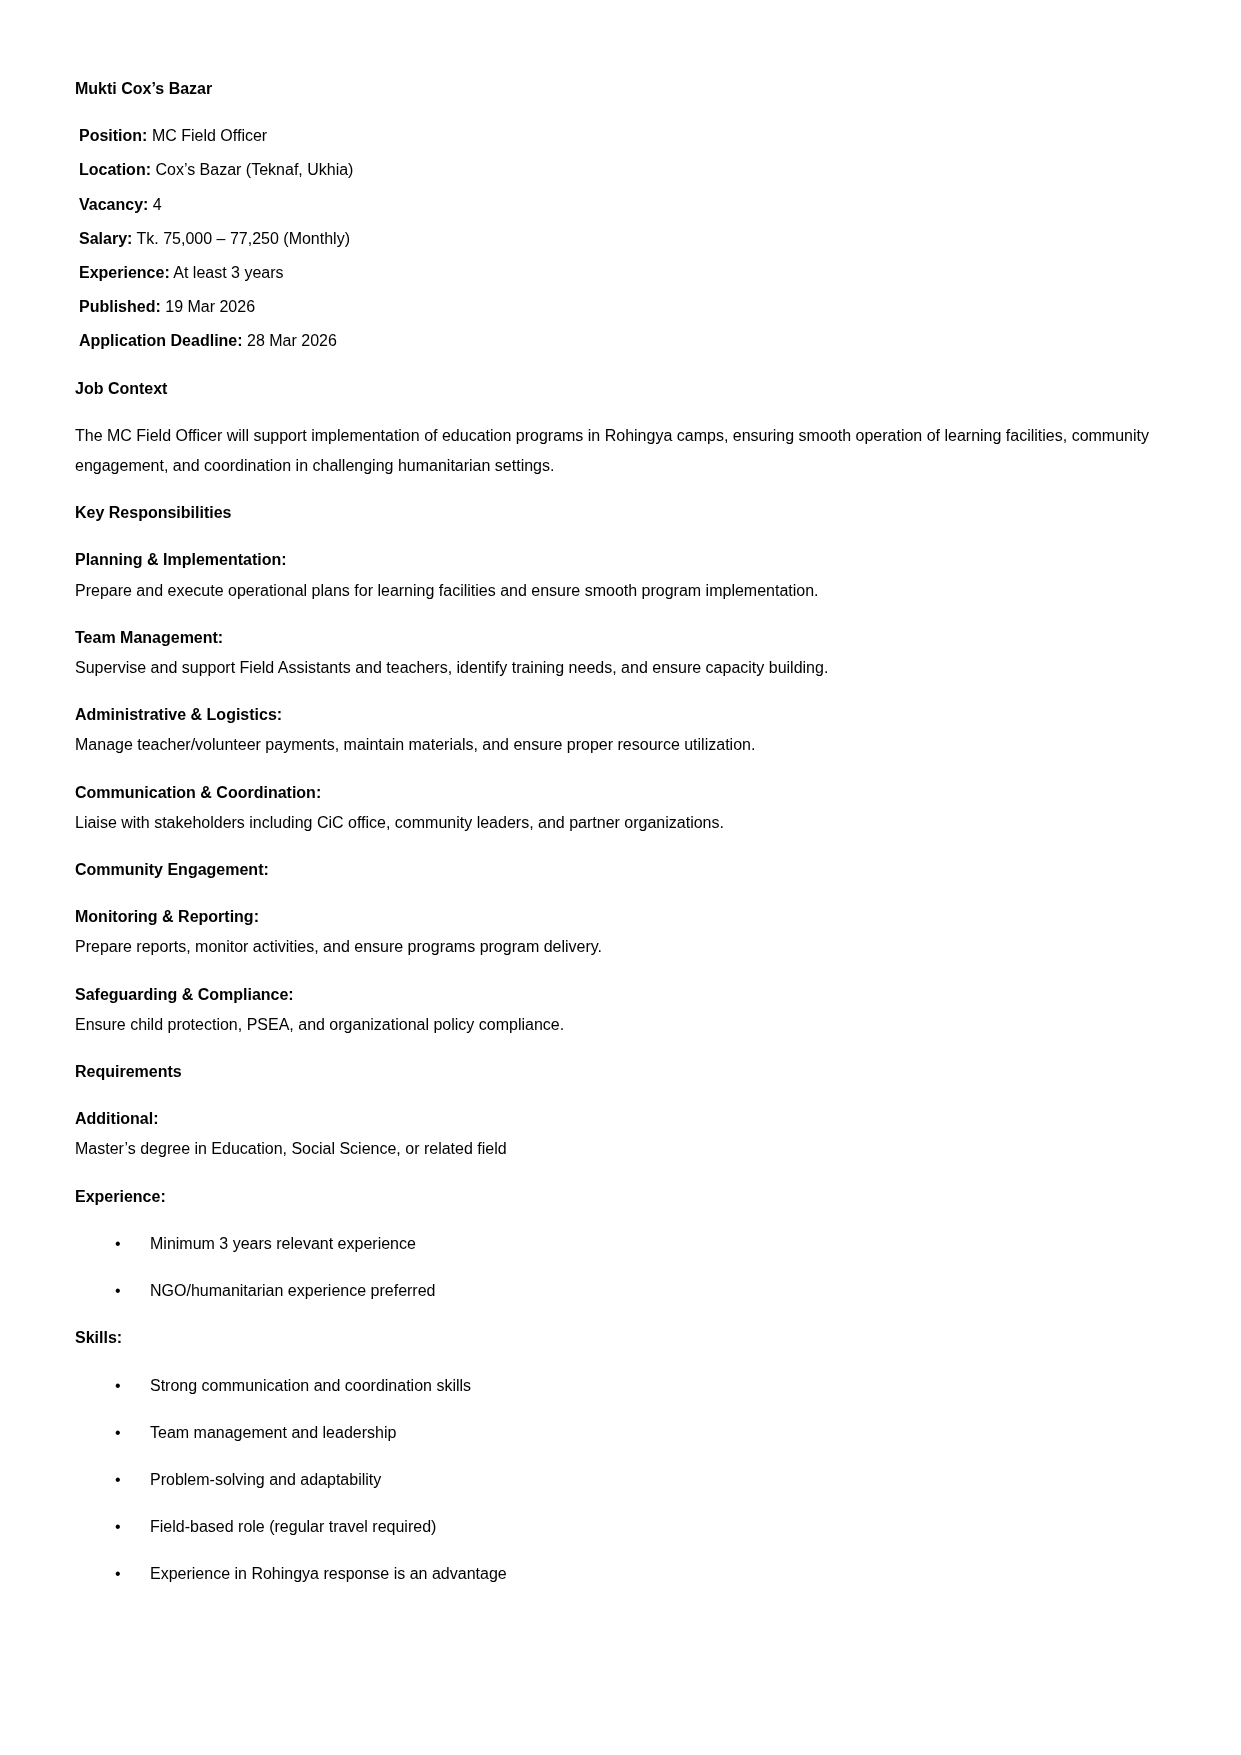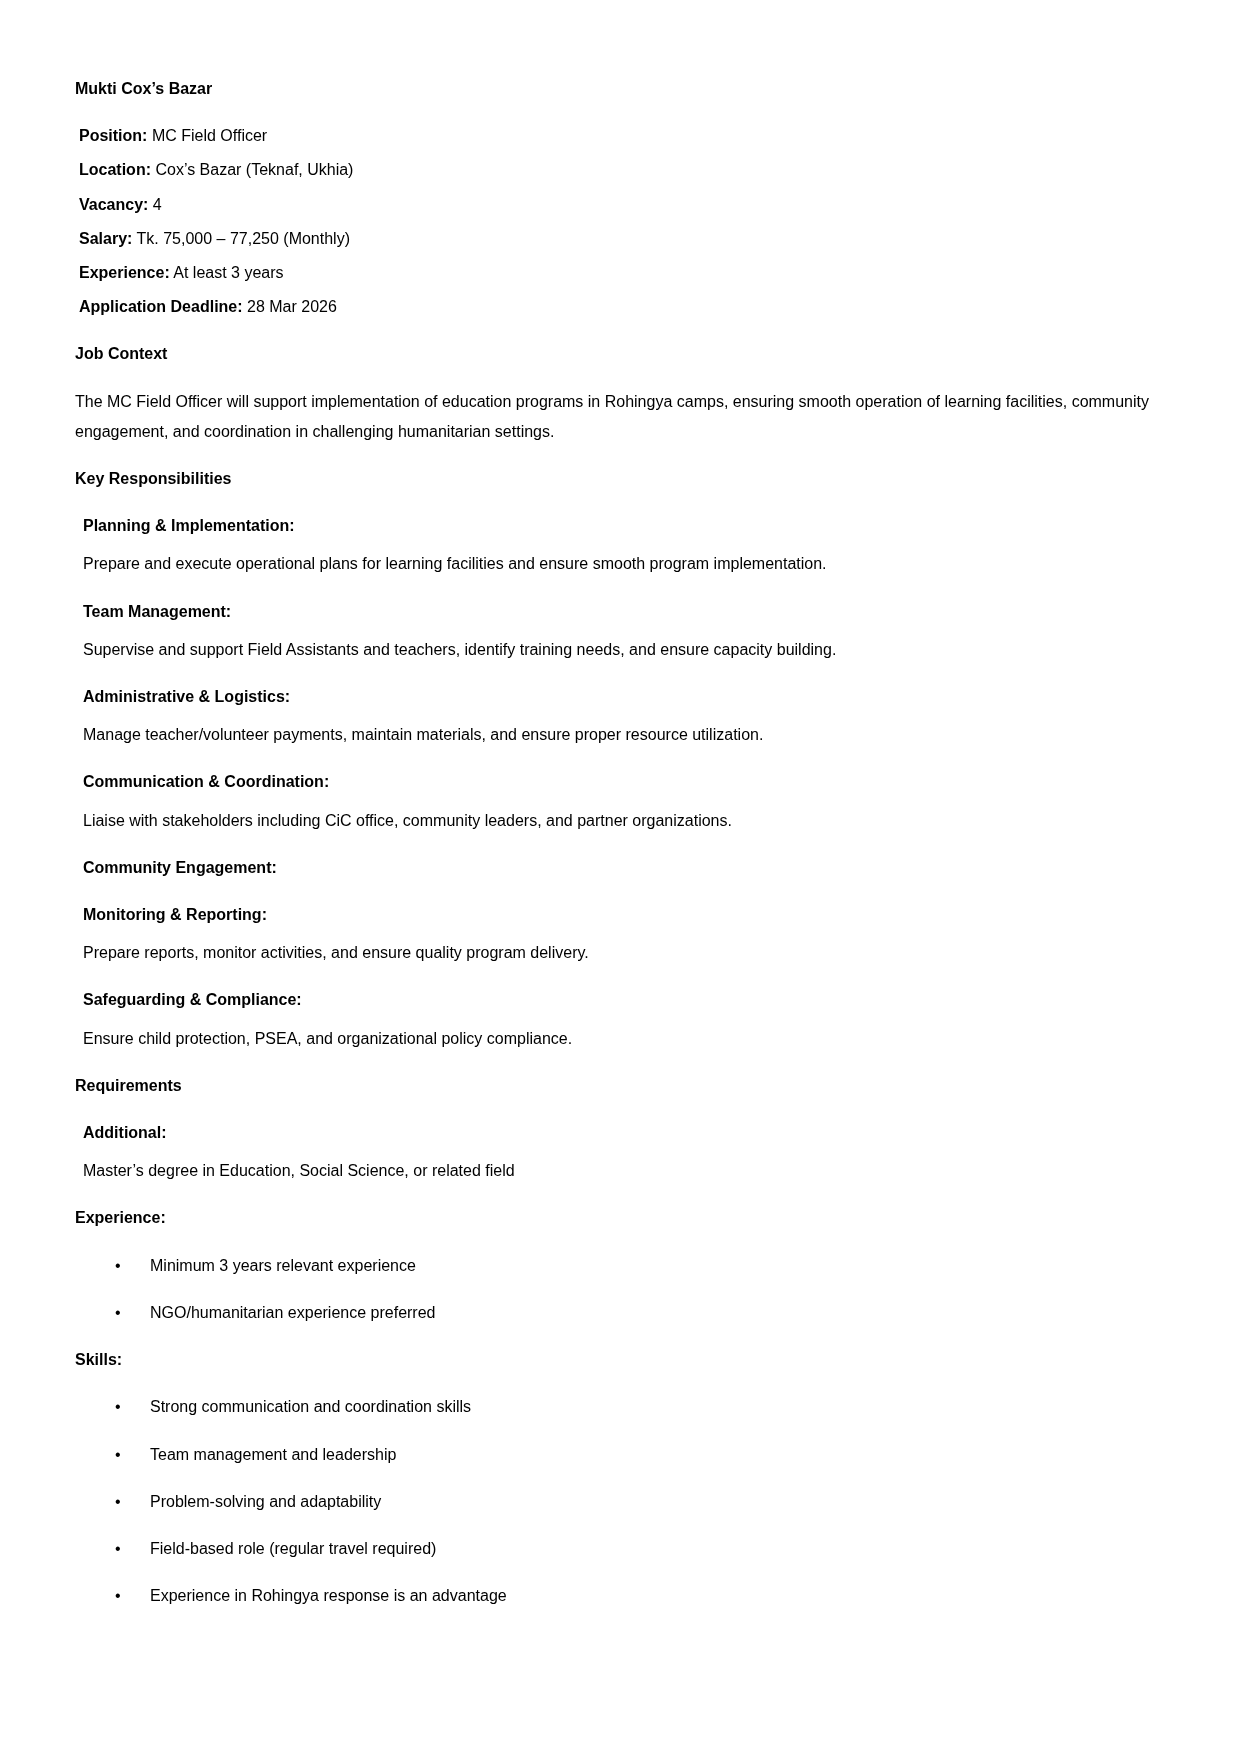--- a/index.html
+++ b/index.html
@@ -17,21 +17,21 @@
     }
     .page {
       position: absolute;
       left: 75px;
       top: 74px;
       width: 1090px;
       font-size: 16px;
       line-height: 30.2px;
     }
     .b { font-weight: bold; }
-    .p { margin: 8px; }
+    .p { margin: 0; }
     .title { margin: 0 0 17px 0; font-weight: bold; }
     .heading { margin: 0 0 17px 0; font-weight: bold; }
     .para { margin: 0 0 17px 0; }
     .kv { margin: 4px; }
     .block { margin: 0 0 17px 0; }
     ul.bullets {
       list-style: none;
       margin: 0;
       padding: 0;
     }
@@ -53,20 +53,21 @@
 <div class="page">
 
   <p class="title">Mukti Cox’s Bazar</p>
 
   <div class="block">
     <p class="kv"><span class="b">Position:</span><span> MC Field Officer</span></p>
     <p class="kv"><span class="b">Location:</span><span> Cox’s Bazar (Teknaf, Ukhia)</span></p>
     <p class="kv"><span class="b">Vacancy:</span><span> 4</span></p>
     <p class="kv"><span class="b">Salary:</span><span> Tk. 75,000 – 77,250 (Monthly)</span></p>
     <p class="kv"><span class="b">Experience:</span><span> At least 3 years</span></p>
+    <p class="kv"><span class="b">Published:</span><span> 19 Mar 2026</span></p>
     <p class="kv"><span class="b">Application Deadline:</span><span> 28 Mar 2026</span></p>
   </div>
 
   <p class="heading">Job Context</p>
   <p class="para">The MC Field Officer will support implementation of education programs in Rohingya camps, ensuring smooth operation of learning facilities, community engagement, and coordination in challenging humanitarian settings.</p>
 
   <p class="heading">Key Responsibilities</p>
 
   <div class="block">
     <p class="p b">Planning &amp; Implementation:</p>
@@ -82,21 +83,21 @@
   </div>
   <div class="block">
     <p class="p b">Communication &amp; Coordination:</p>
     <p class="p">Liaise with stakeholders including CiC office, community leaders, and partner organizations.</p>
   </div>
   <div class="block">
     <p class="p b">Community Engagement:</p>
   </div>
   <div class="block">
     <p class="p b">Monitoring &amp; Reporting:</p>
-    <p class="p">Prepare reports, monitor activities, and ensure quality program delivery.</p>
+    <p class="p">Prepare reports, monitor activities, and ensure programs program delivery.</p>
   </div>
   <div class="block">
     <p class="p b">Safeguarding &amp; Compliance:</p>
     <p class="p">Ensure child protection, PSEA, and organizational policy compliance.</p>
   </div>
 
   <p class="heading">Requirements</p>
 
   <div class="block">
     <p class="p b">Additional:</p>

